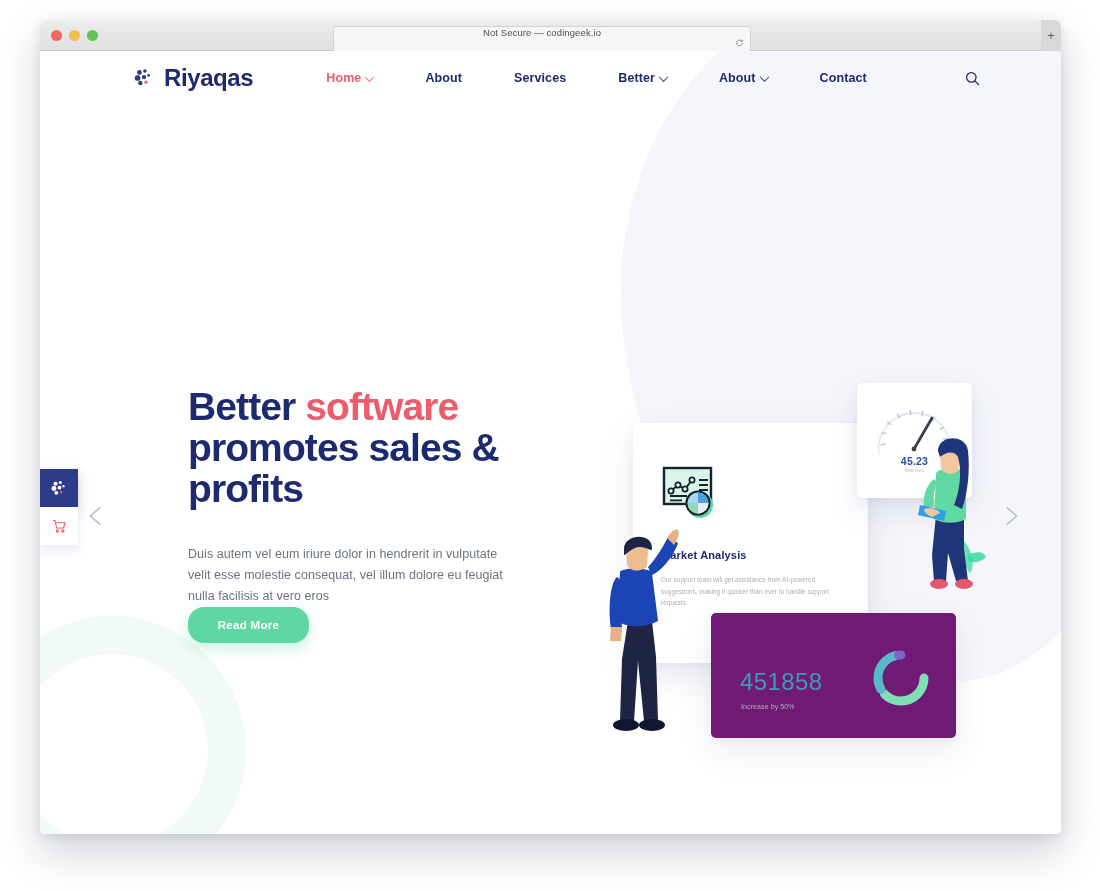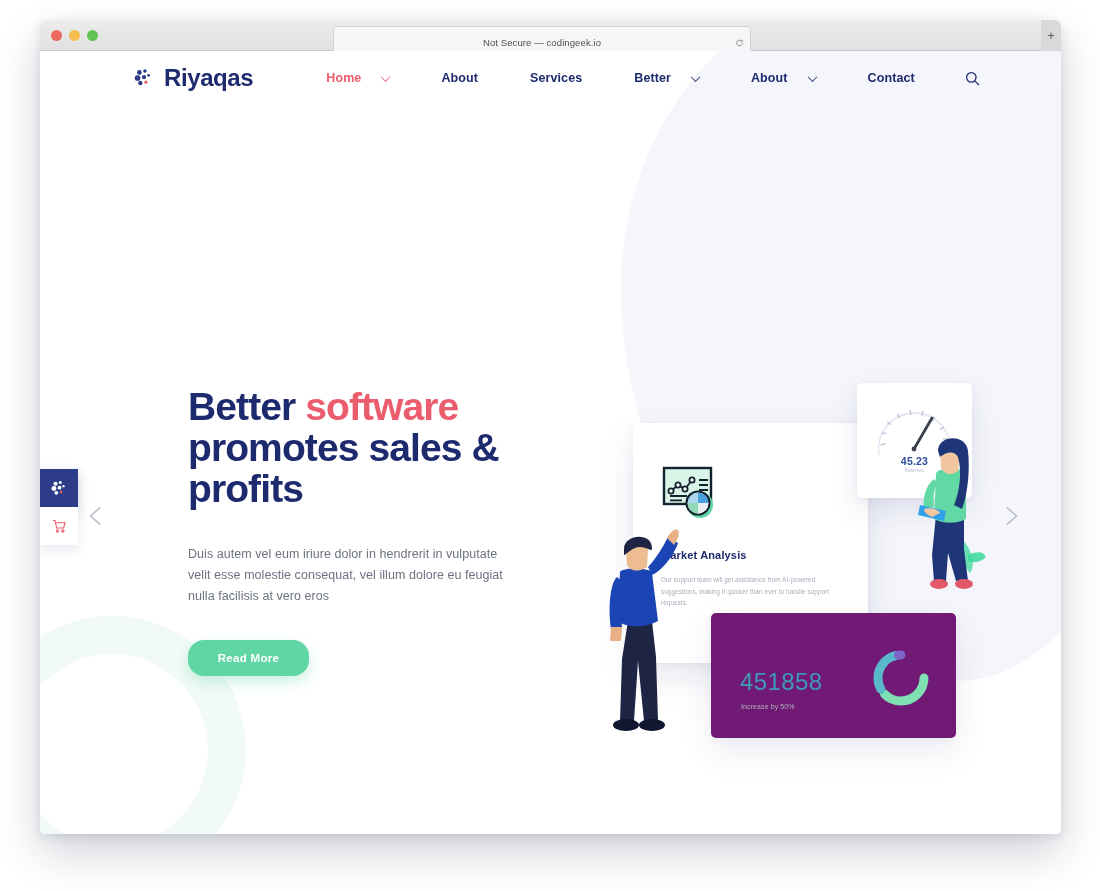--- a/index.html
+++ b/index.html
@@ -48,21 +48,21 @@
   .url-bar {
     position: absolute;
     left: 293px;
     top: 6px;
     width: 418px;
     height: 33px;
     background: #f6f6f7;
     border: 1px solid #d2d2d3;
     border-radius: 3.5px;
     display: flex;
-    align-items: center;
+    align-items: flex-start;
     justify-content: center;
   }
   .url-text {
     font-size: 9.5px;
     color: #4f4f52;
     letter-spacing: 0.1px;
   }
   .reload-icon {
     position: absolute;
     right: 6px;
@@ -137,21 +137,21 @@
 
   .nav-links {
     display: flex;
     align-items: center;
     gap: 0;
     margin-left: 47px;
   }
   .nav-link {
     display: flex;
     align-items: center;
-    gap: 21px;
+    gap: 5px;
     padding: 0 26px;
     font-size: 12.5px;
     font-weight: 700;
     color: #1e2a6e;
     letter-spacing: 0.1px;
     cursor: pointer;
     white-space: nowrap;
   }
   .nav-link.active { color: #eb5c6d; }
   .chev-down {
@@ -193,21 +193,20 @@
   .hero-title .accent { color: #eb5c6d; }
   .hero-desc {
     margin-top: 35px;
     font-size: 12.5px;
     line-height: 21px;
     color: #6c7280;
     letter-spacing: 0.05px;
     width: 322px;
   }
   .btn-readmore {
-    margin-top: 33px;
     width: 121px;
     height: 36px;
     border: none;
     border-radius: 16px;
     background: #5fd6a3;
     color: #ffffff;
     font-size: 11.5px;
     font-weight: 700;
     letter-spacing: 0.3px;
     font-family: inherit;

